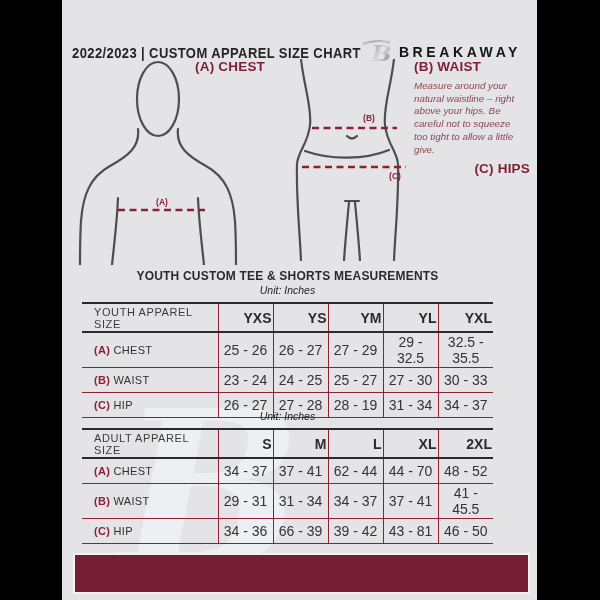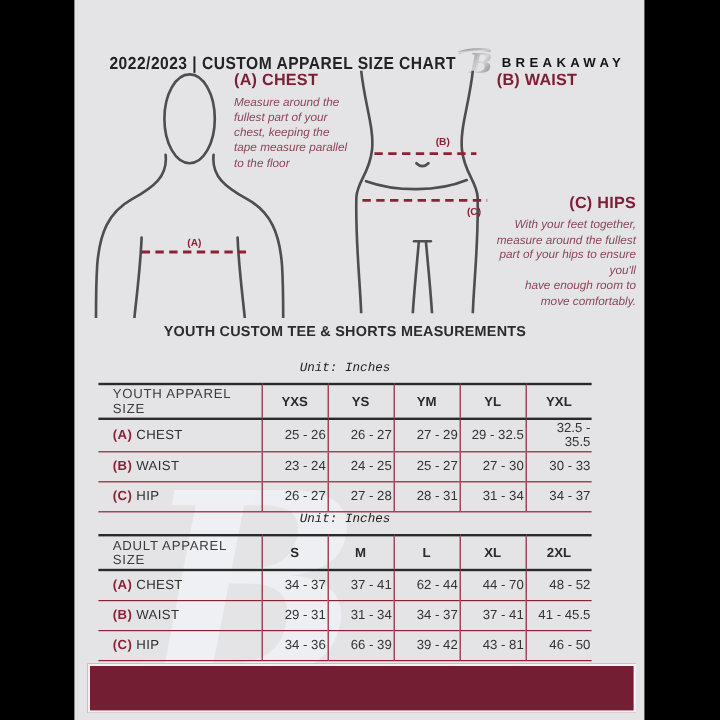--- a/index.html
+++ b/index.html
@@ -3,43 +3,43 @@
 <meta charset="utf-8">
 <style>
   html,body{margin:0;padding:0;}
   body{width:600px;height:600px;background:#000;font-family:"Liberation Sans",sans-serif;overflow:hidden;}
   .doc{position:relative;width:475px;height:600px;margin-left:62px;background:#e4e4e6;overflow:hidden;}
 
   
   .hdr{position:absolute;top:18px;left:23px;right:16px;display:flex;justify-content:flex-end;align-items:center;z-index:2;margin-top:18px;}
   .hdr-title{font-weight:bold;font-size:13px;letter-spacing:.4px;color:#232323;transform:scaleY(1.12);transform-origin:left center;white-space:nowrap;}
   .brand{display:flex;align-items:center;gap:6px;}
-  .brand-name{font-weight:bold;font-size:11px;letter-spacing:3.6px;color:#141414;}
+  .brand-name{font-weight:bold;font-size:14px;letter-spacing:3.6px;color:#141414;}
 
   
   .figures{position:absolute;top:55px;left:0;width:475px;height:212px;z-index:2;}
   .fig{position:absolute;}
   .fig path,.fig ellipse{fill:none;stroke:#4e4e51;stroke-width:2.2;stroke-linecap:round;}
   .fig .dash{stroke:#8e2036;stroke-width:2.4;stroke-dasharray:7 4.5;stroke-linecap:butt;}
   .fig .mark{font-family:"Liberation Sans",sans-serif;font-size:8.5px;font-weight:bold;fill:#8e2036;}
   .guide{position:absolute;}
   .guide-head{font-size:13.5px;font-weight:bold;color:#7e1d36;letter-spacing:.2px;}
   .guide-body{margin-top:6px;font-size:9.8px;font-style:italic;color:#8d4557;line-height:1.3;white-space:pre-line;}
 
   
   .tbl-block{position:absolute;left:20px;width:411px;z-index:2;}
   .block-youth{top:269px;}
   .block-adult{top:409px;}
   .tbl-title{text-align:center;font-weight:bold;font-size:12px;color:#2b2b2b;letter-spacing:.2px;}
-  .tbl-unit{text-align:center;font-style:italic;font-size:10.5px;color:#222;margin-top:18px;font-family:Liberation Mono, monospace;}
+  .tbl-unit{text-align:center;font-style:italic;font-size:10.5px;color:#222;margin-top:1px;}
   table{width:411px;border-collapse:collapse;margin-top:6px;table-layout:fixed;}
   col.c0{width:136px;}
-  thead th{border-top:2px solid #2a2a2a;border-bottom:2px solid #2a2a2a;height:25px;font-size:11px;font-weight:bold;color:#2a2a2a;text-align:center;}
+  thead th{border-top:2px solid #2a2a2a;border-bottom:2px solid #2a2a2a;height:25px;font-size:14px;font-weight:bold;color:#2a2a2a;text-align:right;}
   thead th.lbl{font-weight:normal;font-size:11px;color:#3c3c3c;letter-spacing:.6px;text-align:left;padding-left:12px;}
-  tbody td{height:22px;font-size:11px;color:#333;text-align:right;}
+  tbody td{height:22px;font-size:14px;color:#333;text-align:center;}
   tbody td.lbl{text-align:left;padding-left:12px;font-size:11px;letter-spacing:.3px;color:#2f2f2f;}
   .pfx{color:#8e2036;font-weight:bold;}
   th:not(.lbl),td:not(.lbl){border-left:1.5px solid #8e2036;}
   tbody tr+tr td{border-top:1.5px solid #8e2036;}
   tbody tr:last-child td{border-bottom:1.8px solid #8e2036;}
 
   
   .watermark{position:absolute;left:58px;top:382px;font-family:"DejaVu Serif",serif;font-style:italic;font-weight:bold;font-size:215px;line-height:1;color:#eff1f4;opacity:.9;z-index:1;user-select:none;}
   .footer-bar{position:absolute;left:11px;top:553px;width:453px;height:37px;background:#731e33;border:2px solid #f2f2f4;z-index:2;}
 </style>
@@ -75,45 +75,43 @@
       <path d="M 68 74 C 70 92 58 101 40 111 C 20 122 13 140 11 166 C 10 182 10 196 10 210"></path>
       <path d="M 108 74 C 106 92 118 101 136 111 C 156 122 163 140 165 166 C 166 182 166 196 166 210"></path>
       <path d="M 48 143 C 47 168 44 190 42 210"></path>
       <path d="M 128 143 C 129 168 132 190 134 210"></path>
       <text class="mark" x="92" y="150" text-anchor="middle">(A)</text>
       <path class="dash" d="M 48 155 H 135"></path>
     </svg>
 
     <div class="guide" style="left:133px;top:4px;width:100px;">
       <div class="guide-head">(A) CHEST</div>
-      <div class="guide-body">Measure around the fullest part of your chest, keeping the tape measure parallel to the floor</div>
     </div>
 
     <svg class="fig" style="left:223px;top:4px;" width="125" height="202" viewBox="0 0 125 202">
       <path d="M 16 0 C 19 28 27 48 25 66 C 23 85 13 92 12 105 C 11 140 15 175 16 202"></path>
       <path d="M 109 0 C 106 28 98 48 100 66 C 102 85 112 92 113 105 C 114 140 110 175 109 202"></path>
       <path d="M 62 77 Q 67 82 72 77" stroke-width="2"></path>
       <path d="M 20 92 C 45 101 80 101 104 91" stroke-width="2"></path>
       <path d="M 60 142 L 74 142" stroke-width="2"></path>
       <path d="M 64 143 C 62 165 60 185 59 202" stroke-width="2"></path>
       <path d="M 70 143 C 72 165 74 185 75 202" stroke-width="2"></path>
       <text class="mark" x="84" y="62" text-anchor="middle">(B)</text>
       <path class="dash" d="M 27 69 H 112"></path>
       <path class="dash" d="M 17 108 H 121"></path>
       <text class="mark" x="110" y="120" text-anchor="middle">(C)</text>
     </svg>
 
     <div class="guide" style="left:352px;top:4px;width:112px;">
       <div class="guide-head">(B) WAIST</div>
+      <div class="guide-body">Measure around your natural waistline – right above your hips. Be careful not to squeeze too tight to allow a little give.</div>
     </div>
 
     <div class="guide" style="left:352px;top:106px;width:116px;text-align:right;">
       <div class="guide-head">(C) HIPS</div>
-      <div class="guide-body">With your feet together, measure around the fullest part of your hips to ensure you'll
-have enough room to move comfortably.</div>
     </div>
   </div>
 
   <div class="tbl-block block-youth">
     <div class="tbl-title">YOUTH CUSTOM TEE &amp; SHORTS MEASUREMENTS</div>
     <div class="tbl-unit">Unit: Inches</div>
     <table>
       <colgroup>
           <col class="c0">
           <col>
@@ -146,21 +144,21 @@
           <td>23 - 24</td>
           <td>24 - 25</td>
           <td>25 - 27</td>
           <td>27 - 30</td>
           <td>30 - 33</td>
         </tr>
         <tr>
           <td class="lbl"><span class="pfx">(C)</span> <span>HIP</span></td>
           <td>26 - 27</td>
           <td>27 - 28</td>
-          <td>28 - 31</td>
+          <td>28 - 19</td>
           <td>31 - 34</td>
           <td>34 - 37</td>
         </tr>
       </tbody>
     </table>
   </div>
 
   <div class="tbl-block block-adult">
     <div class="tbl-unit">Unit: Inches</div>
     <table>

